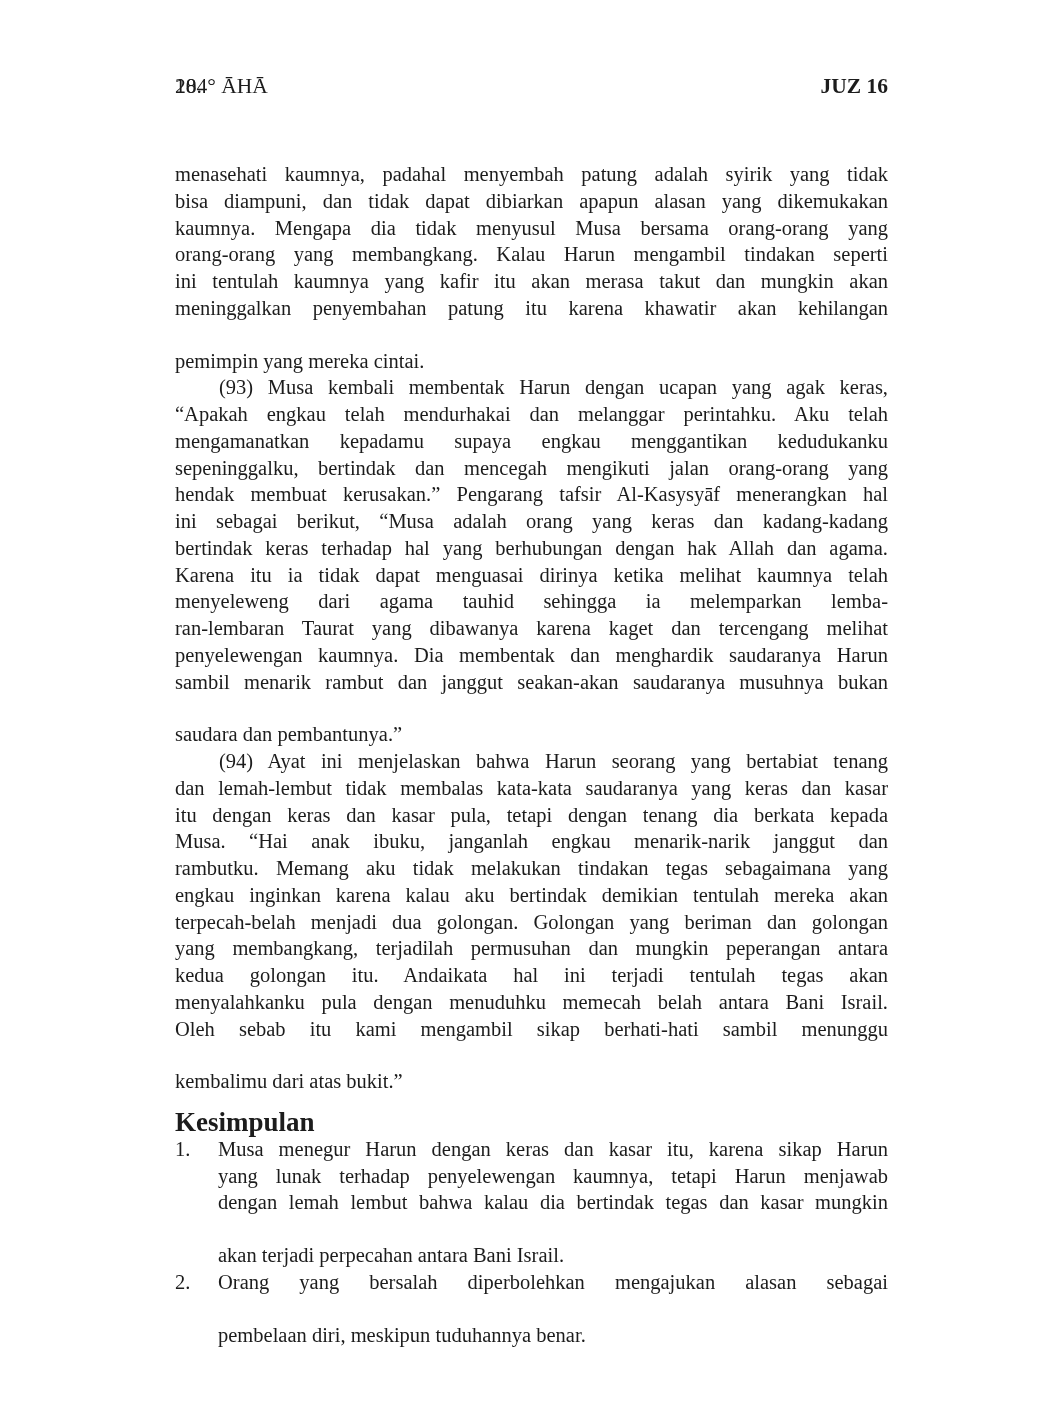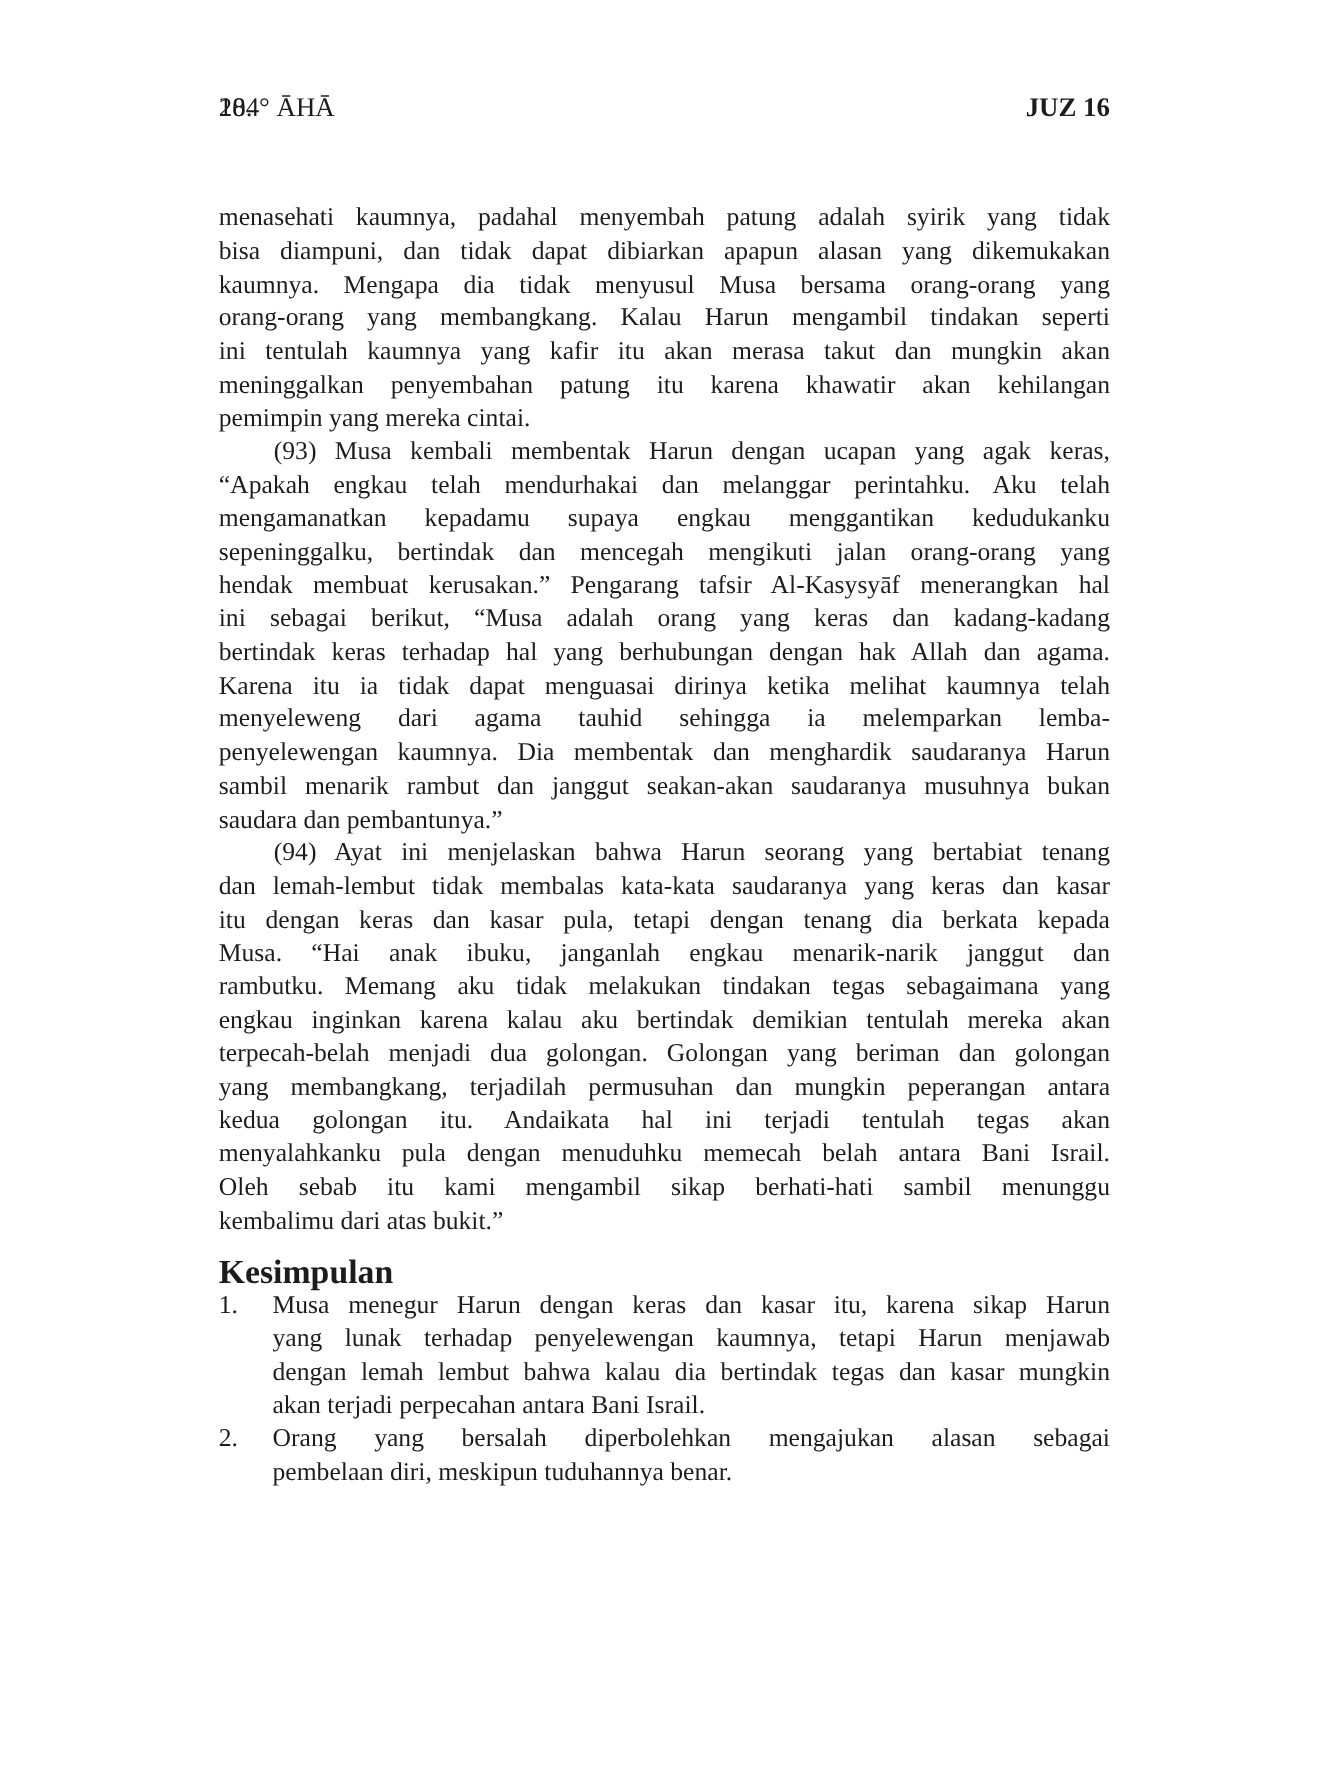--- a/index.html
+++ b/index.html
@@ -54,20 +54,21 @@
     line-height: 26.75px;
   }
   .para { margin: 0; }
   .line {
     text-align: justify;
     text-align-last: justify;
     -moz-text-align-last: justify;
   }
   .line.last {
     text-align-last: left;
+    margin-top: 26px;
     -moz-text-align-last: left;
   }
   .line.indent { padding-left: 44px; }
   
   .kesimpulan { margin-top: 14px; }
   .k-heading {
     font-weight: bold;
     font-size: 27px;
     line-height: 26.75px;
   }
@@ -107,20 +108,21 @@
         <div class="para">
           <div class="line indent">(93) Musa kembali membentak Harun dengan ucapan yang agak keras,</div>
           <div class="line">“Apakah engkau telah mendurhakai dan melanggar perintahku. Aku telah</div>
           <div class="line">mengamanatkan kepadamu supaya engkau menggantikan kedudukanku</div>
           <div class="line">sepeninggalku, bertindak dan mencegah mengikuti jalan orang-orang yang</div>
           <div class="line">hendak membuat kerusakan.” Pengarang tafsir Al-Kasysyāf menerangkan hal</div>
           <div class="line">ini sebagai berikut, “Musa adalah orang yang keras dan kadang-kadang</div>
           <div class="line">bertindak keras terhadap hal yang berhubungan dengan hak Allah dan agama.</div>
           <div class="line">Karena itu ia tidak dapat menguasai dirinya ketika melihat kaumnya telah</div>
           <div class="line">menyeleweng dari agama tauhid sehingga ia melemparkan lemba-</div>
+          <div class="line">ran-lembaran Taurat yang dibawanya karena kaget dan tercengang melihat</div>
           <div class="line">penyelewengan kaumnya. Dia membentak dan menghardik saudaranya Harun</div>
           <div class="line">sambil menarik rambut dan janggut seakan-akan saudaranya musuhnya bukan</div>
           <div class="line last">saudara dan pembantunya.”</div>
         </div>
         <div class="para">
           <div class="line indent">(94) Ayat ini menjelaskan bahwa Harun seorang yang bertabiat tenang</div>
           <div class="line">dan lemah-lembut tidak membalas kata-kata saudaranya yang keras dan kasar</div>
           <div class="line">itu dengan keras dan kasar pula, tetapi dengan tenang dia berkata kepada</div>
           <div class="line">Musa. “Hai anak ibuku, janganlah engkau menarik-narik janggut dan</div>
           <div class="line">rambutku. Memang aku tidak melakukan tindakan tegas sebagaimana yang</div>

